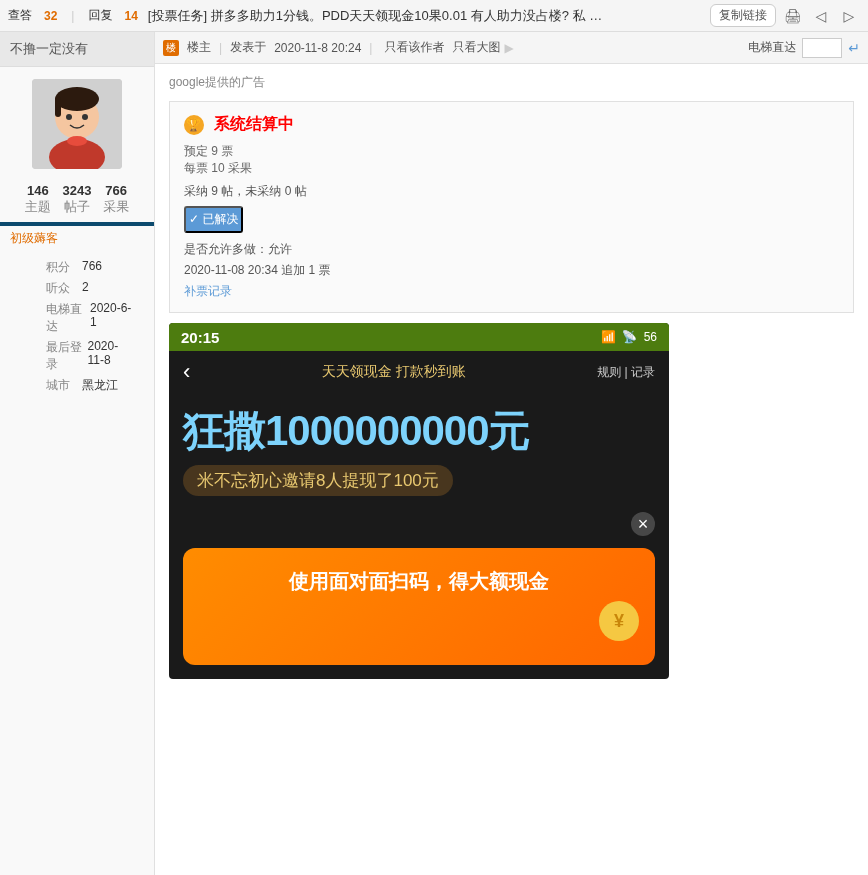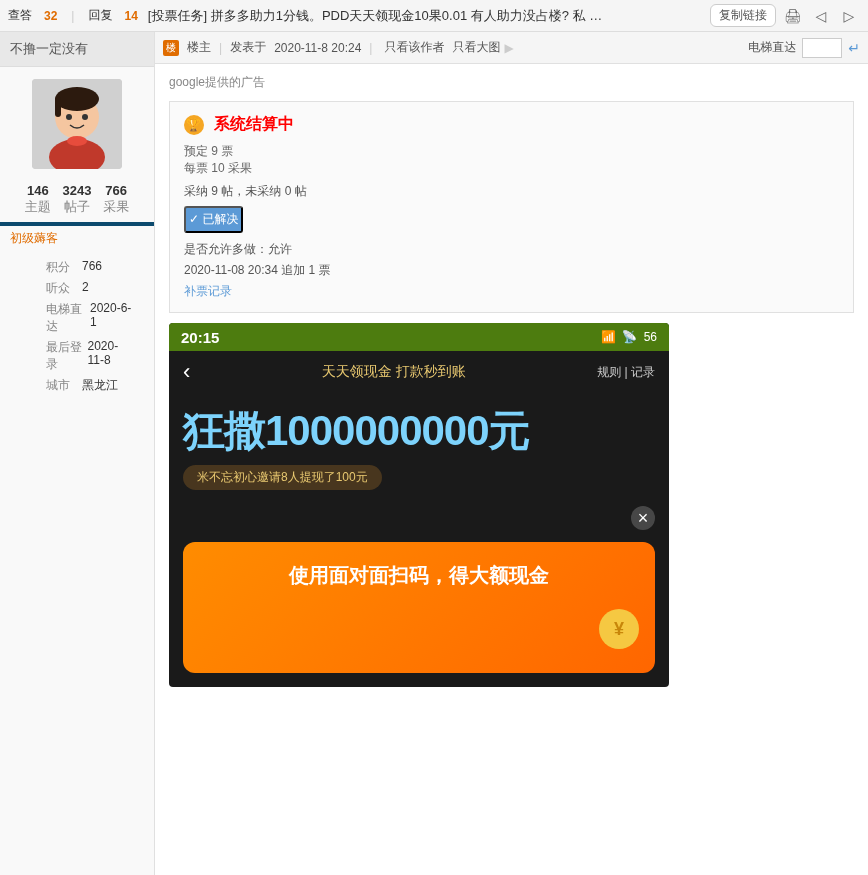--- a/index.html
+++ b/index.html
@@ -62,25 +62,25 @@
 
     
     .mobile-screenshot { position: relative; margin-top: 10px; background: #1a1a1a; border-radius: 4px; overflow: hidden; width: 100%; max-width: 500px; }
     .mobile-status-bar { display: flex; align-items: center; justify-content: space-between; background: #4d7c0f; color: #fff; padding: 4px 12px; font-size: 14px; height: 28px; }
     .status-time { font-size: 15px; font-weight: bold; color: #fff; }
     .status-icons { display: flex; align-items: center; gap: 6px; font-size: 12px; color: #fff; }
     .mobile-header { background: #1a1a1a; display: flex; align-items: center; justify-content: space-between; padding: 8px 14px; }
     .mobile-back { color: #fff; font-size: 22px; cursor: pointer; }
     .mobile-banner { background: #1a1a1a; padding: 10px 14px 6px; }
     .mobile-big-text { font-size: 42px; font-weight: bold; color: #7dd3fc; letter-spacing: -1px; }
-    .mobile-banner-sub { background: rgba(180,120,40,0.3); border-radius: 20px; padding: 4px 14px; display: inline-block; font-size: 12px; color: #e8c870; margin: 6px 0; }
+    .mobile-banner-sub { background: rgba(180,120,40,0.3); border-radius: 20px; padding: 4px 14px; display: inline-block; font-size: 17px; color: #e8c870; margin: 6px 0; }
     .mobile-close-row { display: flex; justify-content: flex-end; padding: 4px 14px; }
     .mobile-close-btn { color: #fff; font-size: 18px; cursor: pointer; background: rgba(255,255,255,0.2); border-radius: 50%; width: 24px; height: 24px; display: flex; align-items: center; justify-content: center; }
     .mobile-card { background: linear-gradient(135deg, #ff8c00, #ff6600); border-radius: 12px; margin: 8px 14px 14px; padding: 20px 16px; text-align: center; }
-    .mobile-card-text1 { font-size: 20px; font-weight: bold; color: #fff; margin-bottom: 20px; }
+    .mobile-card-text1 { font-size: 20px; font-weight: bold; color: #fff; margin-bottom: 6px; }
     .mobile-card-text2 { font-size: 18px; font-weight: bold; color: #fff; }
     .mobile-card-bottom { display: flex; justify-content: flex-end; padding-bottom: 4px; }
     .mobile-coin { width: 40px; height: 40px; background: #f5c842; border-radius: 50%; display: flex; align-items: center; justify-content: center; color: #c8860a; font-size: 18px; font-weight: bold; }
   </style>
 </head>
 <body>
 
 <div class="top-bar">
   <div class="top-bar-left">
     <span>查答</span>

